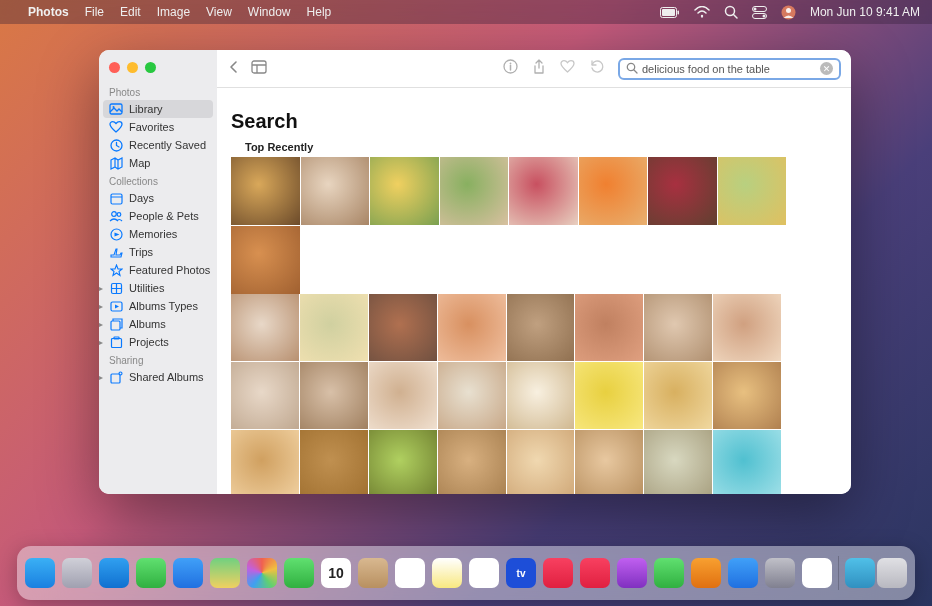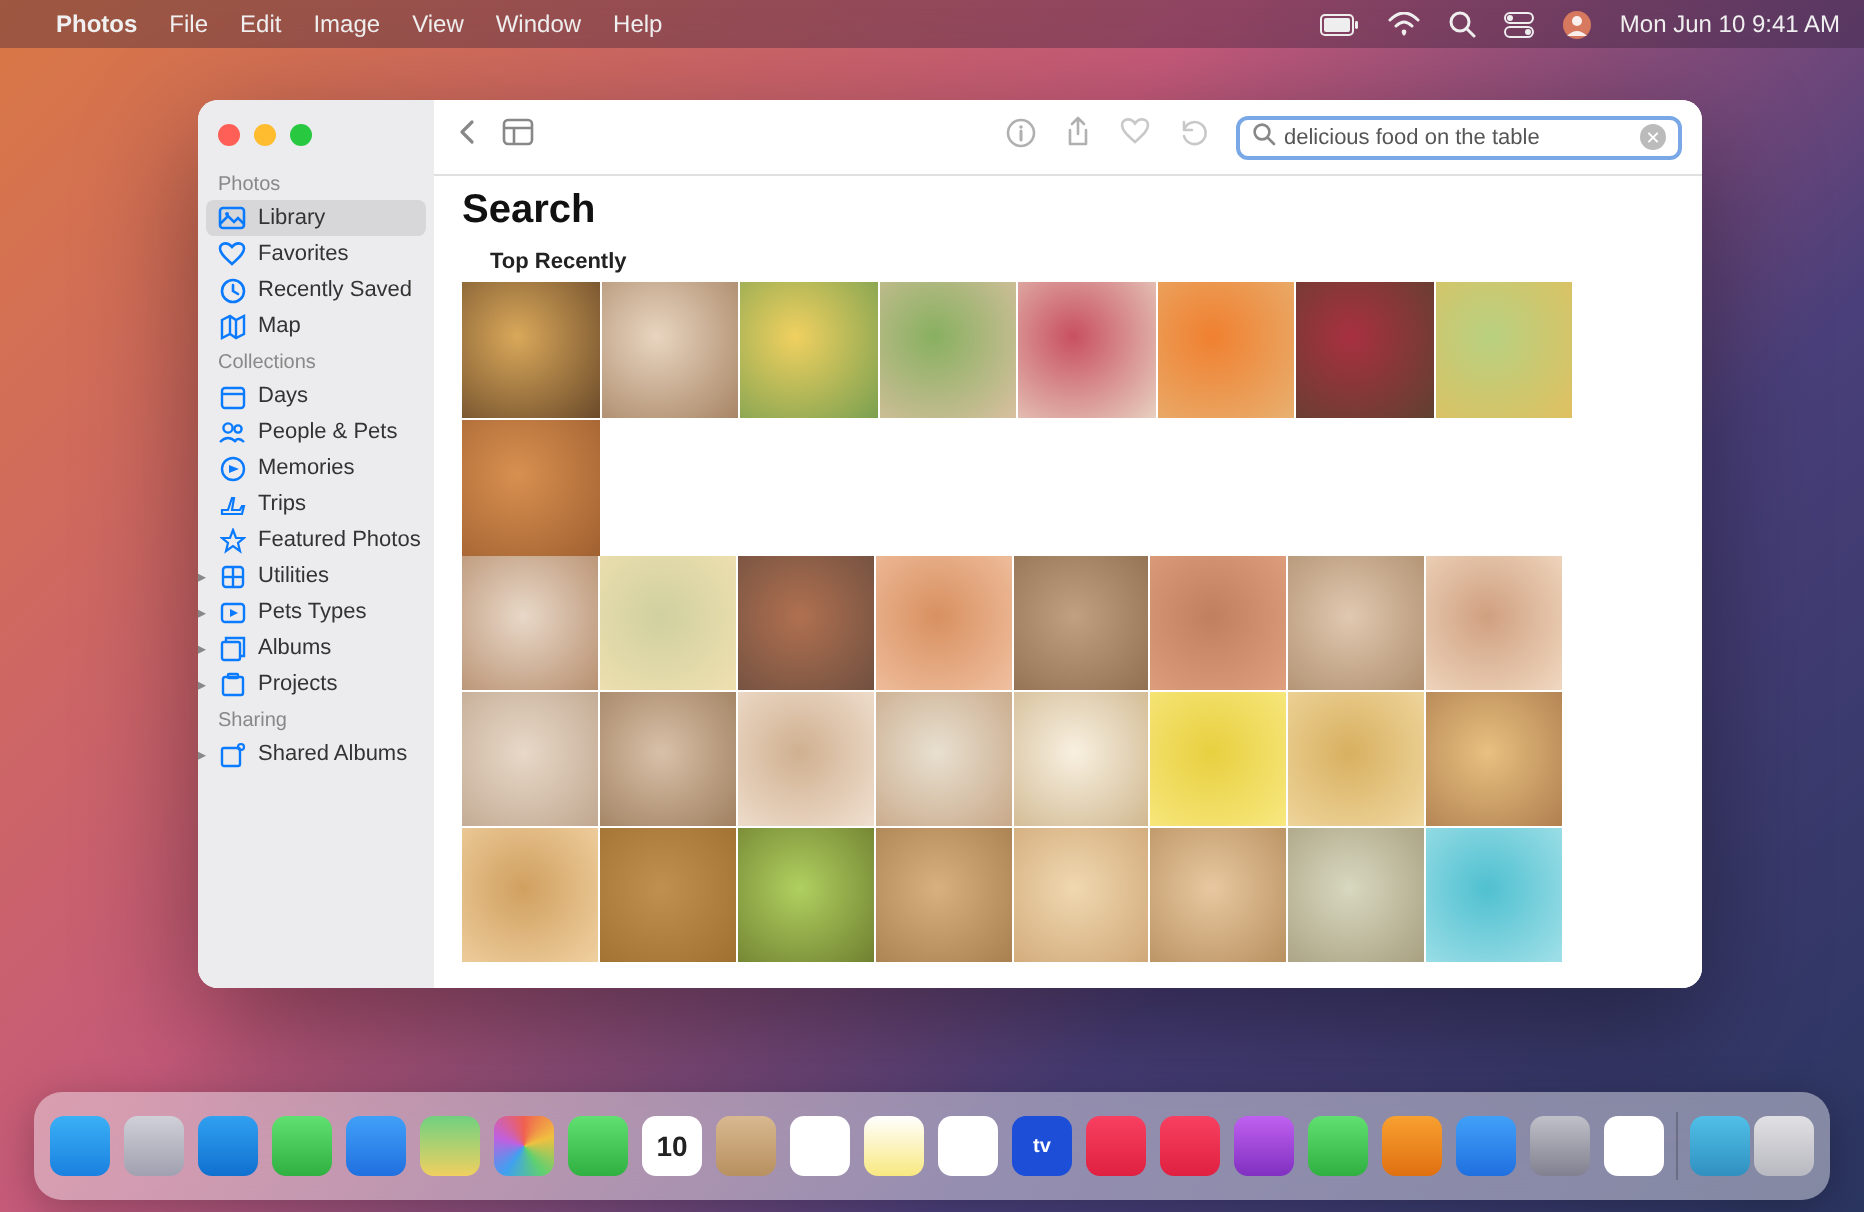--- a/index.html
+++ b/index.html
@@ -25,21 +25,21 @@
 .main { flex: 1; display: flex; flex-direction: column; background: #fff; }
 .toolbar { height: 38px; border-bottom: 1px solid #e0e0e0; display: flex; align-items: center; padding: 0 10px; gap: 8px; }
 .tb-left { display: flex; gap: 10px; color: #888; }
 .tb-left svg, .tb-right svg { cursor: default; }
 .tb-spacer { flex: 1; }
 .tb-right { display: flex; gap: 14px; align-items: center; color: #888; }
 .searchbox { display: flex; align-items: center; border: 2px solid #7aa8e6; border-radius: 6px; padding: 2px 6px; width: 223px; height: 22px; background: #fff; }
 .searchbox input { border: none; outline: none; font-size: 11px; flex: 1; color: #555; background: transparent; }
 .searchbox .mag { color: #888; margin-right: 4px; }
 .searchbox .clr { color: #888; font-size: 11px; background: #bbb; color: #fff; width: 13px; height: 13px; border-radius: 50%; display: flex; align-items: center; justify-content: center; font-size: 9px; }
-.content { flex: 1; overflow: hidden; padding: 6px 0 16px 14px; }
+.content { flex: 1; overflow: hidden; padding: 6px 0 16px 14px; margin-top: 16px; }
 .content h1 { font-size: 20px; font-weight: 700; color: #111; }
 .subtitle { font-size: 11px; color: #888; margin-top: 2px; }
 .sec-head { font-size: 11px; font-weight: 600; color: #222; margin: 8px 0 4px 14px; display: flex; align-items: center; }
 .sec-head .filter { margin-left: auto; margin-right: 16px; font-weight: 400; color: #666; font-size: 11px; display: flex; align-items: center; gap: 4px; }
 .sec-head .filter .fv { color: #222; }
 .grid { display: flex; flex-wrap: wrap; gap: 1px; padding-right: 14px; }
 .tile { width: 68.5px; height: 68px; background: #ccc; }
 .tile2 { width: 67.9px; height: 67px; background: #ccc; }
 .dock { position: absolute; bottom: 6px; left: 50%; transform: translateX(-50%); height: 54px; background: rgba(240,240,245,0.45); backdrop-filter: blur(30px); border-radius: 14px; display: flex; align-items: center; padding: 0 8px; gap: 2px; box-shadow: 0 4px 20px rgba(0,0,0,0.25); }
 .dock-item { width: 30px; height: 30px; border-radius: 7px; display: flex; align-items: center; justify-content: center; font-size: 16px; color: #fff; }
@@ -200,21 +200,21 @@
           <span>Utilities</span>
         </div>
         <div class="side-item">
           <span class="disc">▸</span>
           <span class="sicon">
             <svg width="13" height="13" viewBox="0 0 13 13">
               <rect x="1" y="2" width="11" height="9" rx="1.5" fill="none" stroke="#0a7aff" stroke-width="1.2"></rect>
               <path d="M5 4.5 L9 6.5 L5 8.5 Z" fill="#0a7aff"></path>
             </svg>
           </span>
-          <span>Pets Types</span>
+          <span>Albums Types</span>
         </div>
         <div class="side-item">
           <span class="disc">▸</span>
           <span class="sicon">
             <svg width="13" height="13" viewBox="0 0 13 13">
               <rect x="1" y="3" width="9" height="9" rx="1" fill="none" stroke="#0a7aff" stroke-width="1.2"></rect>
               <path d="M3 3 L3 1 L12 1 L12 10 L10 10" fill="none" stroke="#0a7aff" stroke-width="1.2"></path>
             </svg>
           </span>
           <span>Albums</span>

